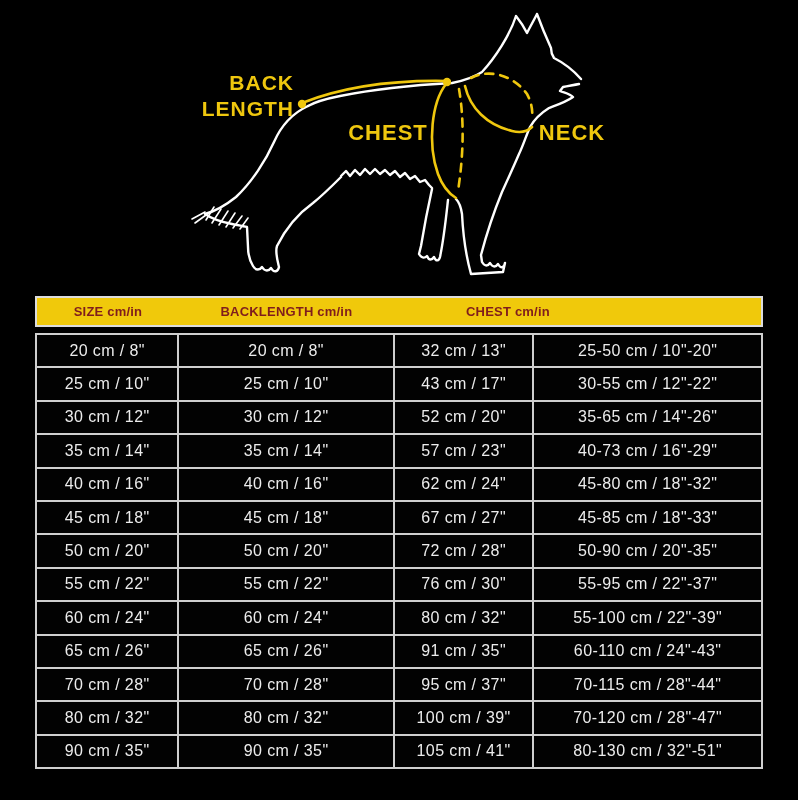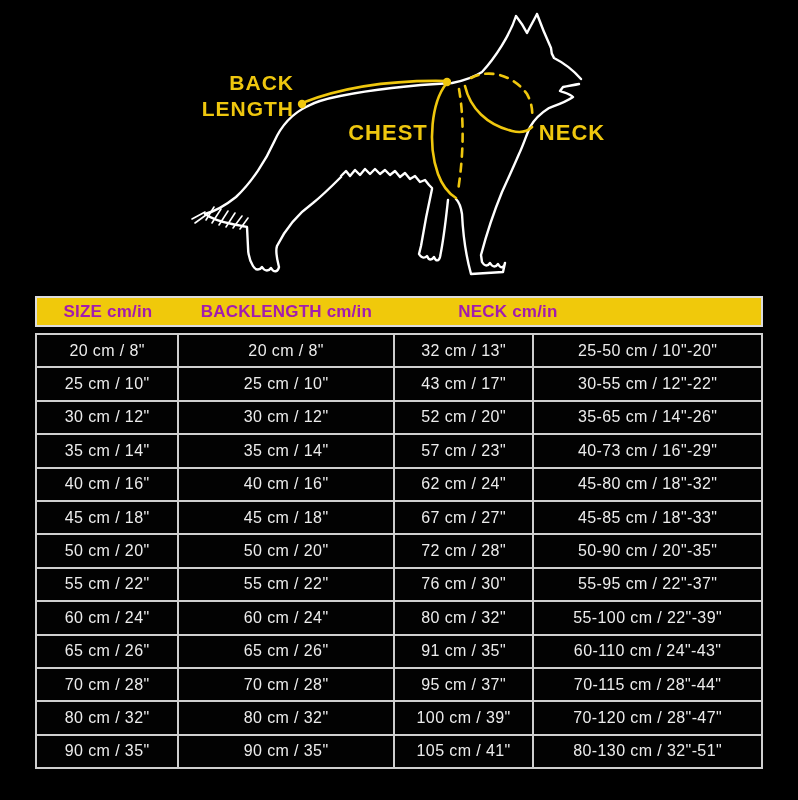--- a/index.html
+++ b/index.html
@@ -21,21 +21,21 @@
   .lbl-21{font-size:21px;}
   .lbl-22{font-size:22px;}
 
   
   .table-wrap{position:absolute;left:35px;top:296px;width:728px;}
   .thead{
     box-sizing:border-box;display:flex;align-items:center;
     height:31px;background:#F0C90B;border:2px solid #dcdcdc;
   }
   .th{
-    text-align:center;font-weight:bold;font-size:17px;color:#a21caf;
+    text-align:center;font-weight:bold;font-size:13px;color:#7f1d1d;
     letter-spacing:0.2px;white-space:nowrap;
   }
   .c1{width:19.6%}.c2{width:29.7%}.c3{width:19.2%}.c4{width:31.5%}
   table.grid{
     width:100%;margin-top:6px;border-collapse:collapse;table-layout:fixed;
   }
   table.grid td{
     box-sizing:border-box;border:2px solid #cfcfcf;background:#020202;
     height:33.4px;text-align:center;vertical-align:middle;
     color:#ececec;font-size:16px;letter-spacing:0.4px;white-space:nowrap;padding:0;
@@ -128,21 +128,21 @@
       <text class="svg-label lbl-21" x="294" y="116" text-anchor="end">LENGTH</text>
       <text class="svg-label lbl-22" x="388" y="140" text-anchor="middle">CHEST</text>
       <text class="svg-label lbl-22" x="572" y="140" text-anchor="middle">NECK</text>
     </svg>
   </div>
 
   <div class="table-wrap">
     <div class="thead">
       <span class="th c1">SIZE cm/in</span>
       <span class="th c2">BACKLENGTH cm/in</span>
-      <span class="th c4">NECK cm/in</span>
+      <span class="th c4">CHEST cm/in</span>
     </div>
     <table class="grid">
       <colgroup>
         <col style="width:19.6%">
           <col style="width:29.7%">
           <col style="width:19.2%">
           <col style="width:31.5%">
       </colgroup>
       <tbody id="size-rows">
           <tr>

